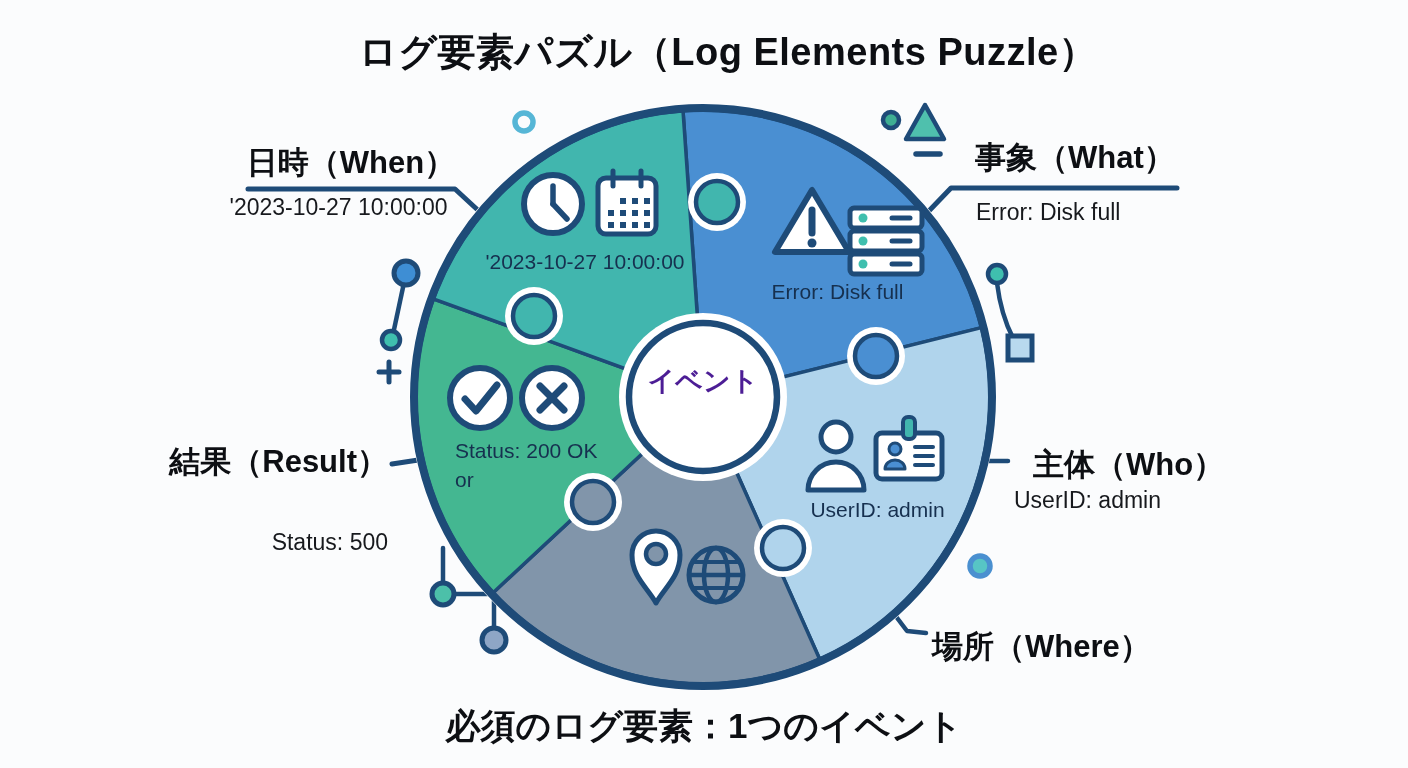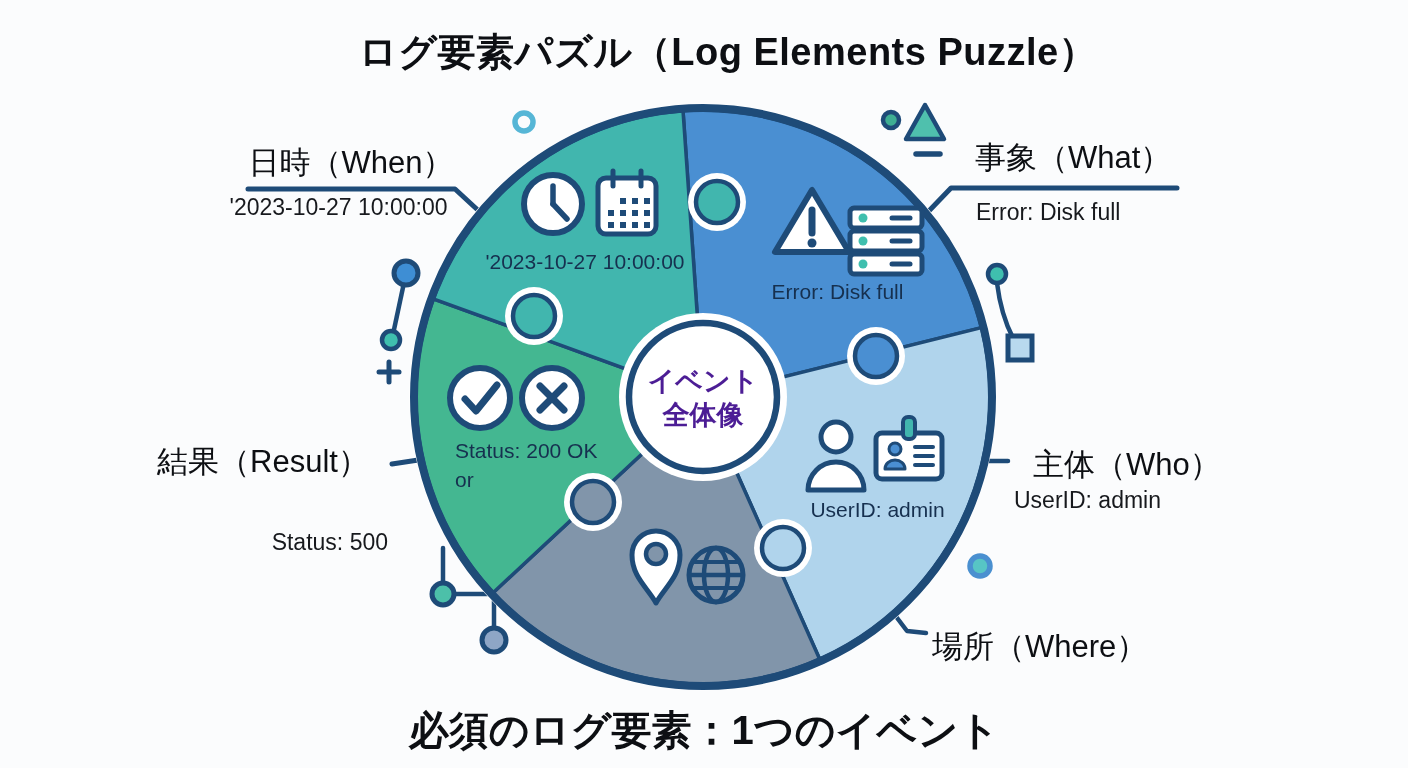--- a/index.html
+++ b/index.html
@@ -2,22 +2,22 @@
 <html><head>
 <meta charset="utf-8">
 <style>
   html,body{margin:0;padding:0;}
   body{width:1408px;height:768px;overflow:hidden;background:#fbfcfd;
        font-family:"Liberation Sans","DejaVu Sans",sans-serif;}
   .stage{position:relative;width:1408px;height:768px;}
   .stage svg{position:absolute;left:0;top:0;}
   .abs{position:absolute;text-align:center;}
   .title{width:1408px;text-align:center;top:27px;font-size:38px;font-weight:700;color:#0d0f13;letter-spacing:.5px;margin-left:24px;}
-  .caption{width:1408px;text-align:center;top:703px;font-size:40px;font-weight:700;color:#0d0f13;}
-  .lbl-h{font-size:31px;font-weight:400;color:#0d0f13;white-space:nowrap;}
+  .caption{width:1408px;text-align:center;top:703px;font-size:35px;font-weight:700;color:#0d0f13;}
+  .lbl-h{font-size:31px;font-weight:700;color:#0d0f13;white-space:nowrap;}
   .lbl-v{font-size:23px;font-weight:400;color:#17191d;white-space:nowrap;}
   .seg-v{font-size:21px;font-weight:500;color:#16304f;white-space:nowrap;}
   .ctr{left:628px;top:364px;width:150px;text-align:center;font-size:27px;line-height:34px;font-weight:700;color:#4c1d95;}
   .tc{text-align:center;}
   .tr{text-align:right;}
 </style>
 </head>
 <body>
 
 <div class="stage">
@@ -182,34 +182,33 @@
 </svg>
 
 <div class="abs title">ログ要素パズル（Log Elements Puzzle）</div>
 
 <div class="abs lbl-h tc" style="left:226px;top:142px;width:250px;">日時（When）</div>
 <div class="abs lbl-v tc" style="left:211px;top:194px;width:255px;">'2023-10-27 10:00:00</div>
 
 <div class="abs lbl-h" style="left:975px;top:137px;">事象（What）</div>
 <div class="abs lbl-v" style="left:976px;top:199px;">Error: Disk full</div>
 
-<div class="abs lbl-h tr" style="left:138px;top:441px;width:250px;text-align:center;">結果（Result）</div>
+<div class="abs lbl-h tr" style="left:138px;top:441px;width:250px;">結果（Result）</div>
 <div class="abs lbl-v tr" style="left:138px;top:489px;width:250px;margin-top:40px;">Status: 500</div>
 
 <div class="abs lbl-h" style="left:1013px;top:444px;margin-left:20px;">主体（Who）</div>
 <div class="abs lbl-v" style="left:1014px;top:487px;">UserID: admin</div>
 
 <div class="abs lbl-h" style="left:932px;top:626px;">場所（Where）</div>
 
 <div class="abs seg-v tc" style="left:470px;top:250px;width:230px;">'2023-10-27 10:00:00</div>
 <div class="abs seg-v tc" style="left:745px;top:280px;width:185px;">Error: Disk full</div>
 <div class="abs seg-v tc" style="left:790px;top:498px;width:175px;">UserID: admin</div>
 <div class="abs seg-v" style="left:455px;top:439px;">Status: 200 OK</div>
 <div class="abs seg-v" style="left:455px;top:468px;">or</div>
 
 <div class="abs ctr">
   <div>イベント</div>
-  <div>全体像</div>
 </div>
 
 <div class="abs caption">必須のログ要素：1つのイベント</div>
 
 </div>
 
 </body></html>

